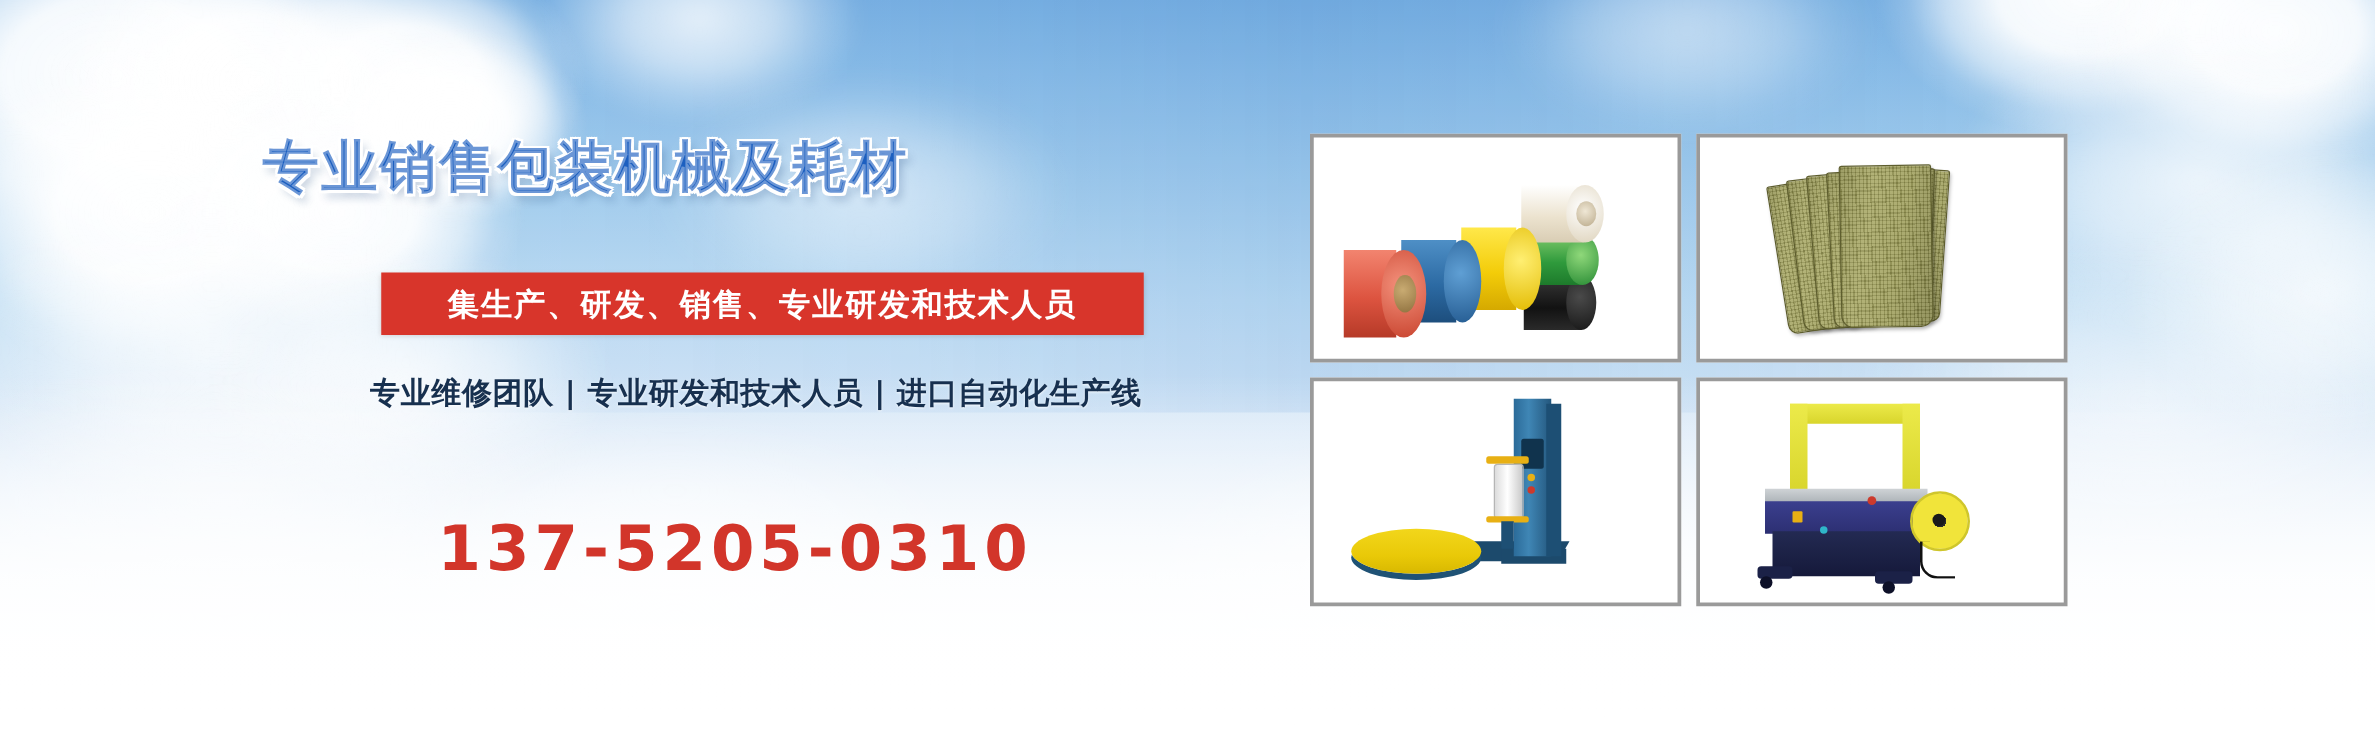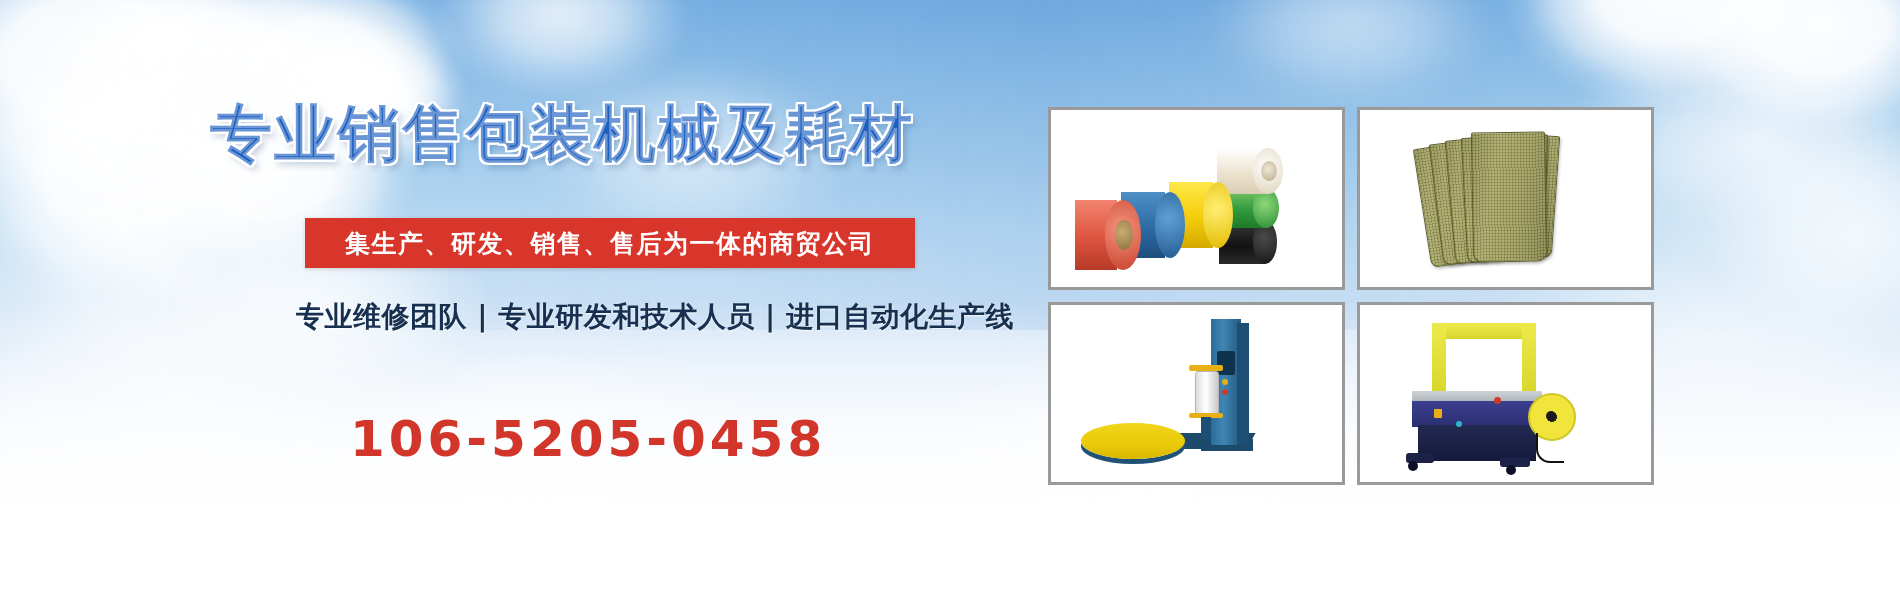--- a/index.html
+++ b/index.html
@@ -77,21 +77,21 @@
       rgba(255,255,255,0.82) 55%,
       rgba(255,255,255,0.97) 78%,
       #ffffff 100%);
   }
 
   
   .copy{position:absolute;left:0;top:0;width:1048px;height:600px;}
 
   .headline{
     position:absolute;left:210px;top:98px;
-    font-size:62px;line-height:72px;
+    font-size:45px;line-height:72px;
     font-weight:700;letter-spacing:2px;
     color:#1c5fc0;
     font-family:"DejaVu Sans","Liberation Sans",sans-serif;
     white-space:nowrap;
     text-shadow:
        2px 0 0 #ffffff, -2px 0 0 #ffffff,
        0 2px 0 #ffffff, 0 -2px 0 #ffffff,
        2px 2px 0 #ffffff, -2px 2px 0 #ffffff,
        2px -2px 0 #ffffff, -2px -2px 0 #ffffff,
        4px 5px 7px rgba(20,60,120,0.28);
@@ -107,21 +107,21 @@
   }
   .ribbon span{
     color:#ffffff;font-weight:700;
     font-size:25px;letter-spacing:1.5px;
     font-family:"DejaVu Sans","Liberation Sans",sans-serif;
     white-space:nowrap;
   }
 
   .subline{
     position:absolute;left:296px;top:298px;
-    font-size:28px;font-weight:700;letter-spacing:.5px;
+    font-size:24px;font-weight:700;letter-spacing:.5px;
     color:#17304f;white-space:nowrap;
     font-family:"DejaVu Sans","Liberation Sans",sans-serif;
     text-shadow:0 1px 2px rgba(255,255,255,.85);
   }
 
   .hotline-label{
     position:absolute;left:430px;top:356px;width:300px;
     text-align:center;
     font-family:"DejaVu Serif","Liberation Serif",serif;
     font-size:34px;letter-spacing:3px;
@@ -240,27 +240,27 @@
   <div class="cloud wisp" style="left:1200px;top:-60px;width:300px;height:170px;"></div>
   <div class="cloud wisp" style="left:900px;top:340px;width:520px;height:240px;"></div>
 
   <div class="haze"></div>
 
   <div class="copy">
 
     <div class="headline">专业销售包装机械及耗材</div>
 
     <div class="ribbon">
-      <span>集生产、研发、销售、售后为一体的商贸公司</span>
+      <span>集生产、研发、销售、专业研发和技术人员</span>
     </div>
 
     <div class="subline">专业维修团队 | 专业研发和技术人员 | 进口自动化生产线</div>
 
 
-    <div class="hotline-number">106-5205-0458</div>
+    <div class="hotline-number">137-5205-0310</div>
   </div>
 
   <div class="grid">
 
     <div class="tile">
       <div class="scene">
 
         <div class="cyl" style="left:168px;top:110px;width:58px;height:44px;">
           <div class="side" style="width:46px;background:linear-gradient(180deg,#3a3a3a,#121212 60%,#2a2a2a);"></div>
           <div class="front" style="left:34px;width:24px;background:radial-gradient(circle at 45% 40%,#4a4a4a,#161616);"></div>

